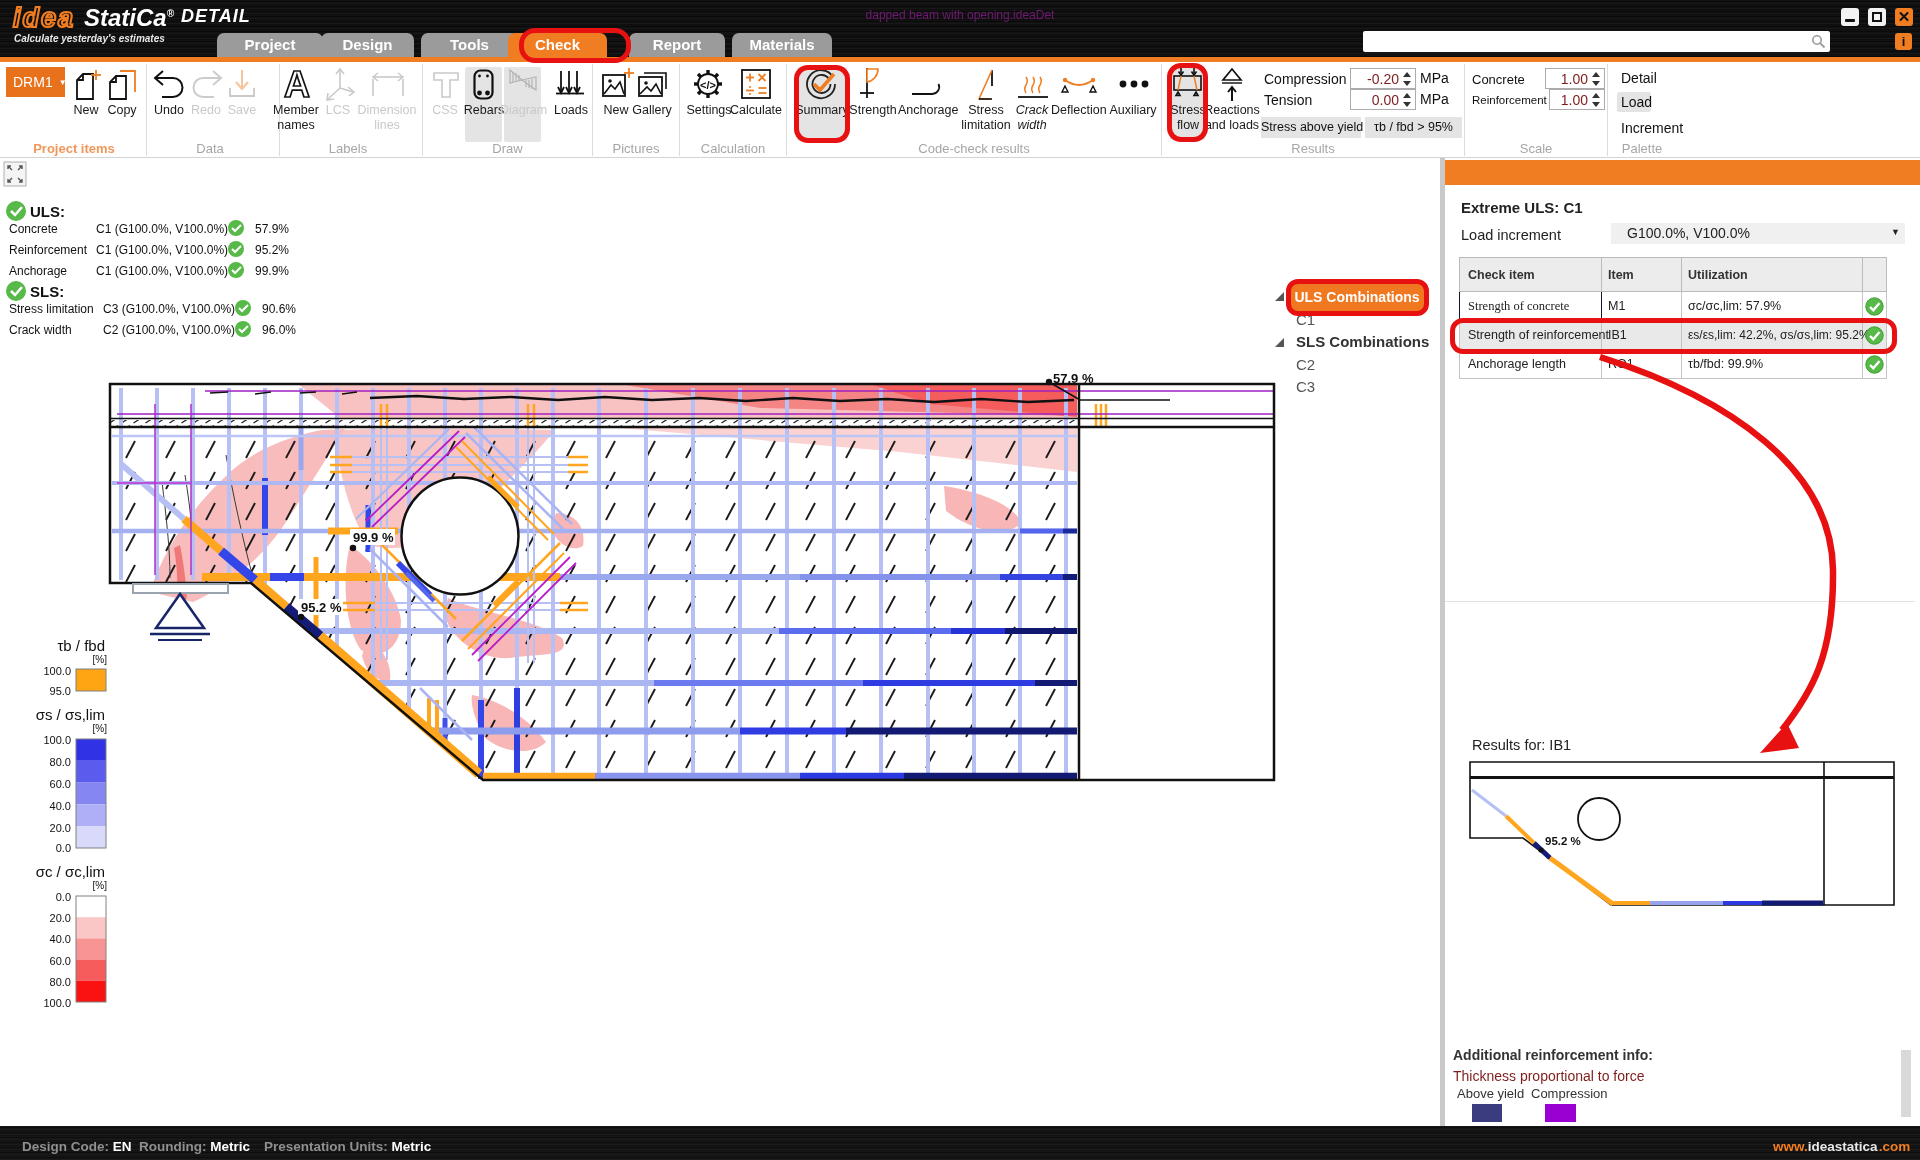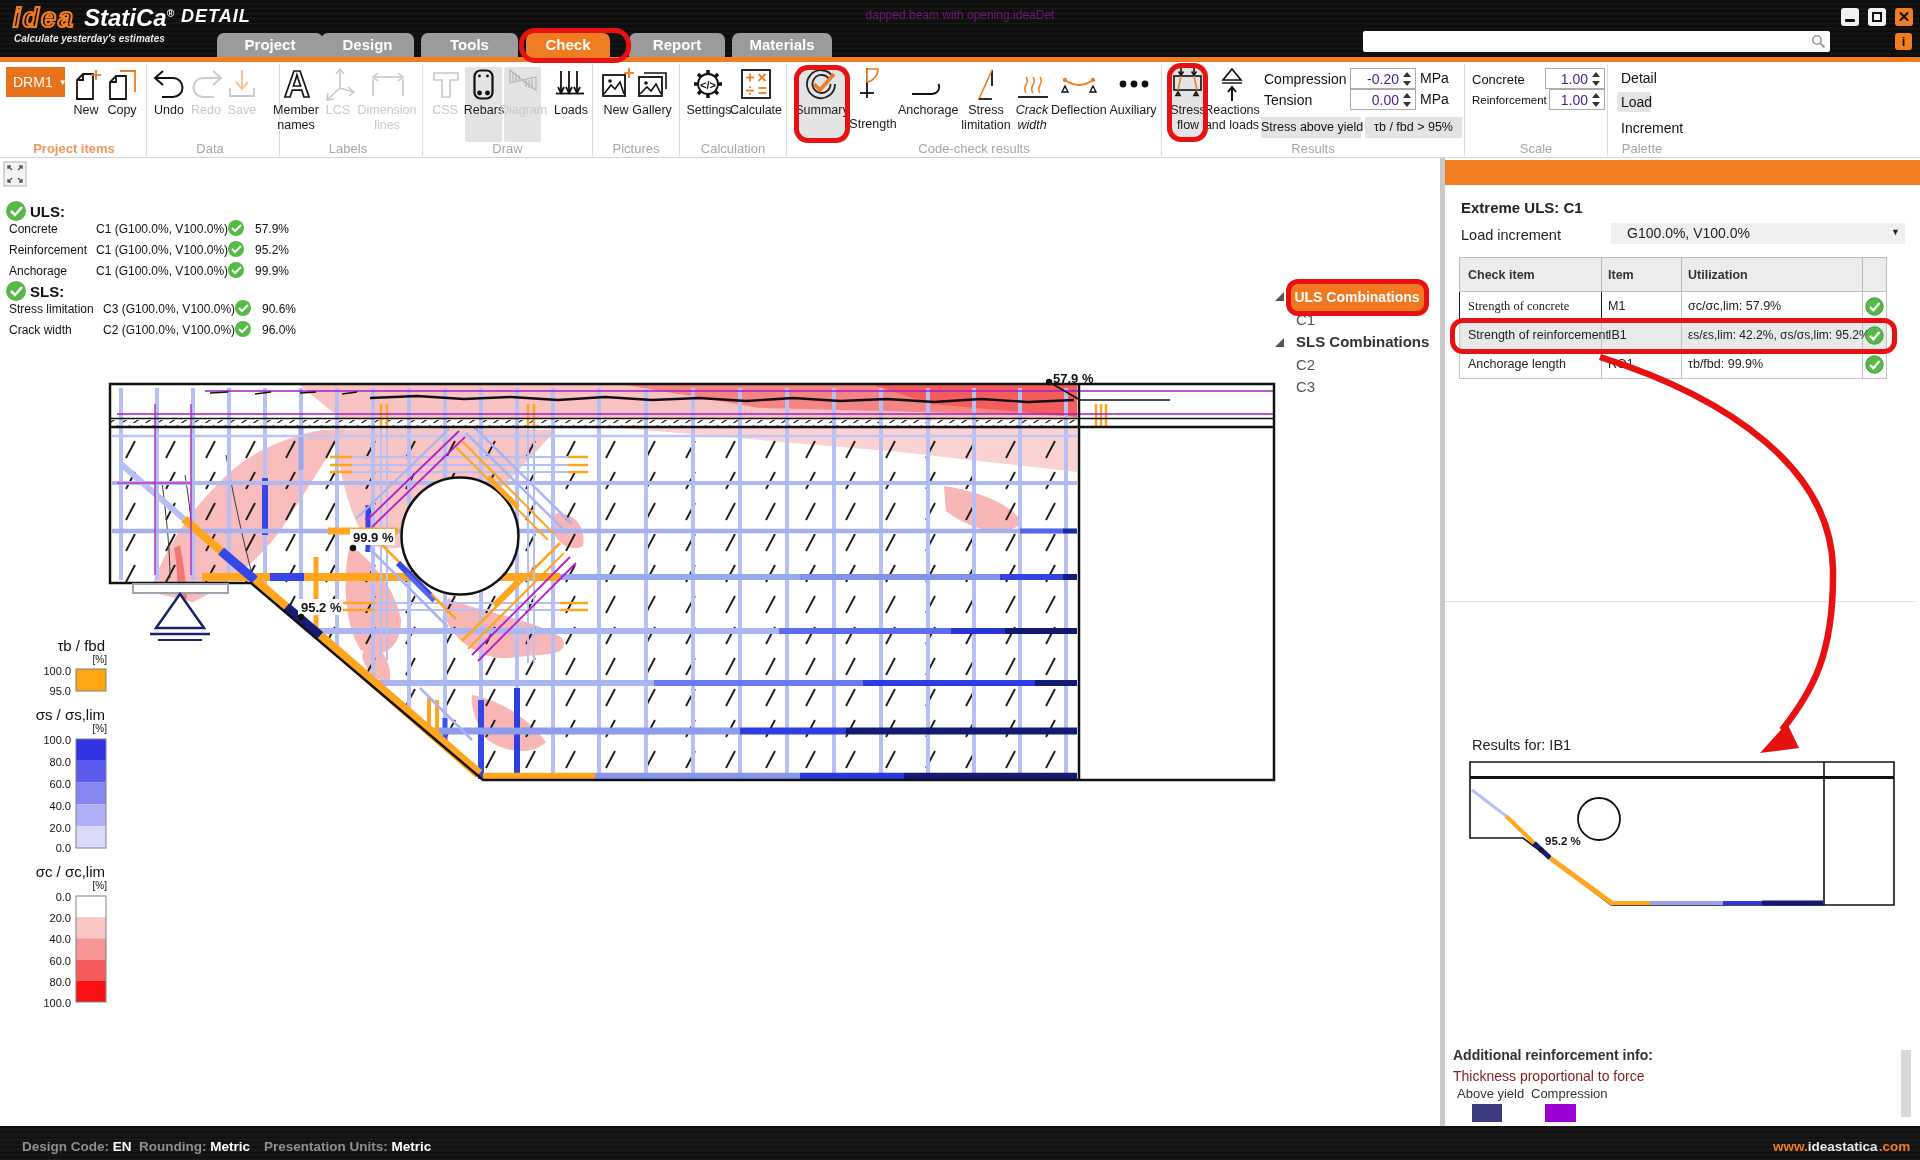--- a/index.html
+++ b/index.html
@@ -25,21 +25,21 @@
   #canvas { position:absolute; left:0; top:160px; width:1440px; height:966px; background:#fff; }
   #rpanel { position:absolute; left:1445px; top:158px; width:475px; height:968px; background:#fff; }
   #rdivider { position:absolute; left:1440px; top:158px; width:5px; height:968px; background:#c9c9c9; }
   #statusbar { position:absolute; left:0; top:1126px; width:1920px; height:34px;
     background:#111;
     background-image:repeating-linear-gradient(180deg,#1a1a1a 0px,#0a0a0a 2px,#202020 3px,#0e0e0e 5px);
     z-index:2;}
   .sbtxt { position:absolute; top:1139px; font-size:13.5px; font-weight:bold; color:#8f8f8f; z-index:3;}
   .sbtxt b { color:#fff; }
   .spin { position:absolute; border:1px solid #ababab; background:#fff; }
-  .spin .val { position:absolute; right:16px; top:0; font-size:14px; color:#4c1d95; line-height:19px;}
+  .spin .val { position:absolute; right:16px; top:0; font-size:14px; color:#7f1d1d; line-height:19px;}
   .btn { position:absolute; background:#e4e4e4; font-size:12.5px; color:#111; text-align:center; white-space:nowrap; }
 </style>
 </head>
 <body>
 <div id="titlebar"></div>
 <div id="orangeline"></div>
 
 <div class="abs" style="left:13px;top:3px;font-size:27px;font-weight:bold;font-style:italic;color:#0c0c0c;-webkit-text-stroke:2.2px #f07d21;letter-spacing:2px;z-index:2;">idea</div>
 <div class="abs" style="left:84px;top:4px;font-size:24px;font-weight:bold;font-style:italic;color:#fff;z-index:2;">StatiCa<span style="font-size:10px;vertical-align:9px;">®</span></div>
 <div class="abs" style="left:181px;top:6px;font-size:18px;font-weight:bold;font-style:italic;color:#fff;letter-spacing:1px;z-index:2;">DETAIL</div>
@@ -58,21 +58,21 @@
 <svg style="position:absolute;right:4px;top:3px;" width="15" height="15" viewBox="0 0 15 15">
       <circle cx="6" cy="6" r="4.2" fill="none" stroke="#9a9a9a" stroke-width="1.6"></circle>
       <line x1="9.2" y1="9.2" x2="13.5" y2="13.5" stroke="#9a9a9a" stroke-width="1.8"></line>
     </svg>
 </div>
 <div class="abs" style="left:1895px;top:33px;width:17px;height:17px;background:#f07d21;border-radius:3px;z-index:2;color:#111;font-weight:bold;font-size:13px;text-align:center;line-height:17px;">i</div>
 
 <div class="tab" style="left:217px;width:106px;">Project</div>
 <div class="tab" style="left:321px;width:93px;">Design</div>
 <div class="tab" style="left:421px;width:97px;">Tools</div>
-<div class="tab active" style="left:526px;width:84px;">Check</div>
+<div class="tab active" style="left:508px;width:99px;">Check</div>
 <div class="tab" style="left:629px;width:96px;">Report</div>
 <div class="tab" style="left:732px;width:100px;">Materials</div>
 
 <div id="ribbon">
 <div style="position:absolute;left:0;top:62px;width:1920px;height:96px;background:#fff;border-bottom:1px solid #d4d4d4;"></div>
 
 <div class="rsep" style="left:146px;"></div>
     <div class="rsep" style="left:279px;"></div>
 <div class="rsep" style="left:422px;"></div>
     <div class="rsep" style="left:592px;"></div>
@@ -240,21 +240,21 @@
 <path d="M27,8 A14,14 0 1 0 29,15" fill="none" stroke="#222" stroke-width="1.8"></path>
 <path d="M23,10 A9,9 0 1 0 24.5,15" fill="none" stroke="#222" stroke-width="1.8"></path>
 <path d="M8,15 L14,21 L28,5" fill="none" stroke="#f07d21" stroke-width="3.6"></path>
     </svg>
 <div class="ilab" style="left:793px;top:103px;width:58px;">Summary</div>
 <svg class="abs" style="left:858px;top:66px;" width="32" height="36" viewBox="0 0 32 36">
 <line x1="9" y1="2" x2="9" y2="32" stroke="#111" stroke-width="1.8"></line>
 <line x1="2" y1="27" x2="16" y2="27" stroke="#111" stroke-width="1.8"></line>
 <path d="M9,3 h11 a13,13 0 0 1 -11,13 z" fill="#fff" stroke="#f07d21" stroke-width="1.6"></path>
     </svg>
-<div class="ilab" style="left:847px;top:103px;width:52px;margin-top:14px;">Strength</div>
+<div class="ilab" style="left:847px;top:103px;width:52px;">Strength</div>
 <svg class="abs" style="left:910px;top:72px;" width="36" height="26" viewBox="0 0 36 26">
 <path d="M2,22 H22 A7,7 0 0 0 28.5,12" fill="none" stroke="#111" stroke-width="1.8"></path>
     </svg>
 <div class="ilab" style="left:898px;top:103px;width:60px;">Anchorage</div>
 <svg class="abs" style="left:974px;top:68px;" width="26" height="34" viewBox="0 0 26 34">
 <line x1="18" y1="2" x2="18" y2="18" stroke="#111" stroke-width="1.8"></line>
 <path d="M18,2 L5,31 H16" fill="none" stroke="#f07d21" stroke-width="1.6"></path>
 <line x1="18" y1="31" x2="5" y2="31" stroke="#111" stroke-width="1.6"></line>
     </svg>
 <div class="ilab" style="left:958px;top:103px;width:56px;">Stress<br>limitation</div>

